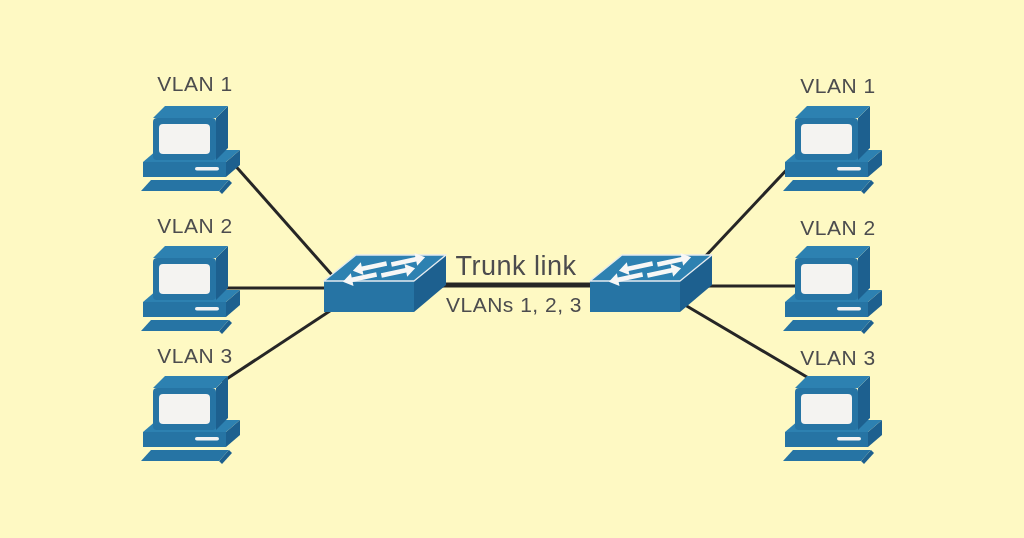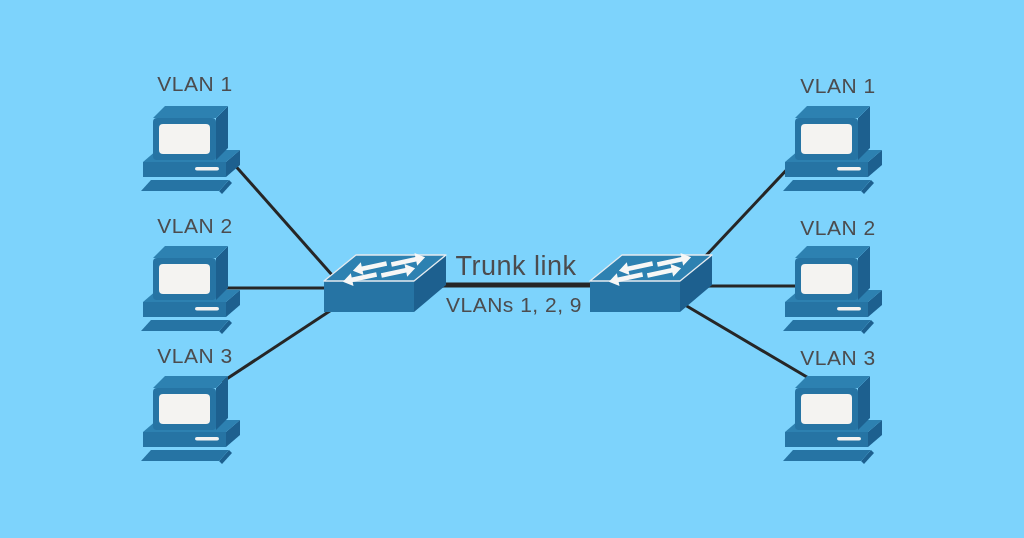--- a/index.html
+++ b/index.html
@@ -5,21 +5,21 @@
   html, body {
     margin: 0;
     padding: 0;
     background: #e4e3e2;
     font-family: "Liberation Sans", sans-serif;
   }
   .stage {
     position: relative;
     width: 1024px;
     height: 538px;
-    background: #7dd3fc;
+    background: #fef9c3;
     overflow: hidden;
   }
   .stage svg {
     position: absolute;
     left: 0;
     top: 0;
   }
   .lbl {
     position: absolute;
     width: 160px;
@@ -92,15 +92,15 @@
 
   <div class="lbl" style="left:115px; top:72px;">VLAN 1</div>
   <div class="lbl" style="left:115px; top:214px;">VLAN 2</div>
   <div class="lbl" style="left:115px; top:344px;">VLAN 3</div>
 
   <div class="lbl" style="left:758px; top:74px;">VLAN 1</div>
   <div class="lbl" style="left:758px; top:216px;">VLAN 2</div>
   <div class="lbl" style="left:758px; top:346px;">VLAN 3</div>
 
   <div class="lbl trunk-title" style="left:436px; top:251px;">Trunk link</div>
-  <div class="lbl trunk-sub" style="left:434px; top:293px;">VLANs 1, 2, 9</div>
+  <div class="lbl trunk-sub" style="left:434px; top:293px;">VLANs 1, 2, 3</div>
 
 </div>
 
 </body></html>

